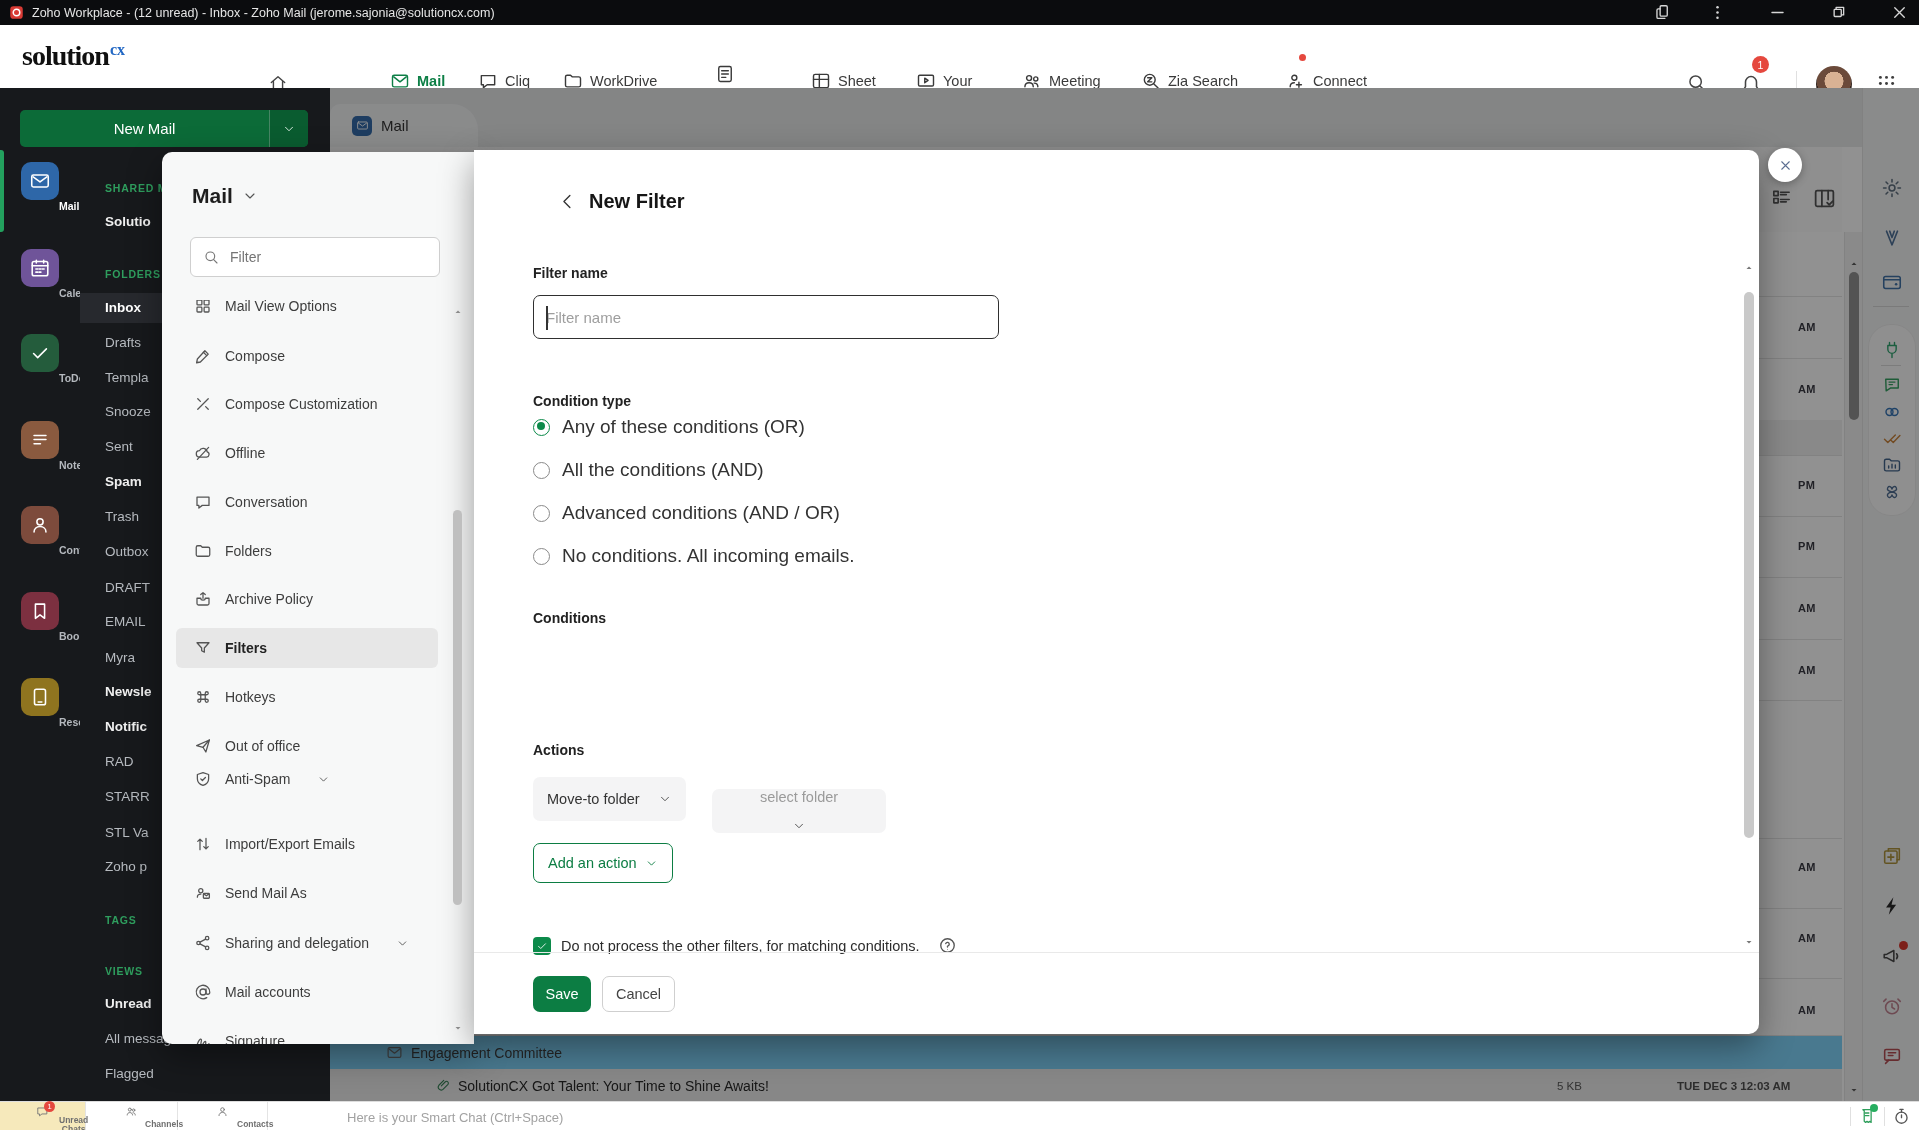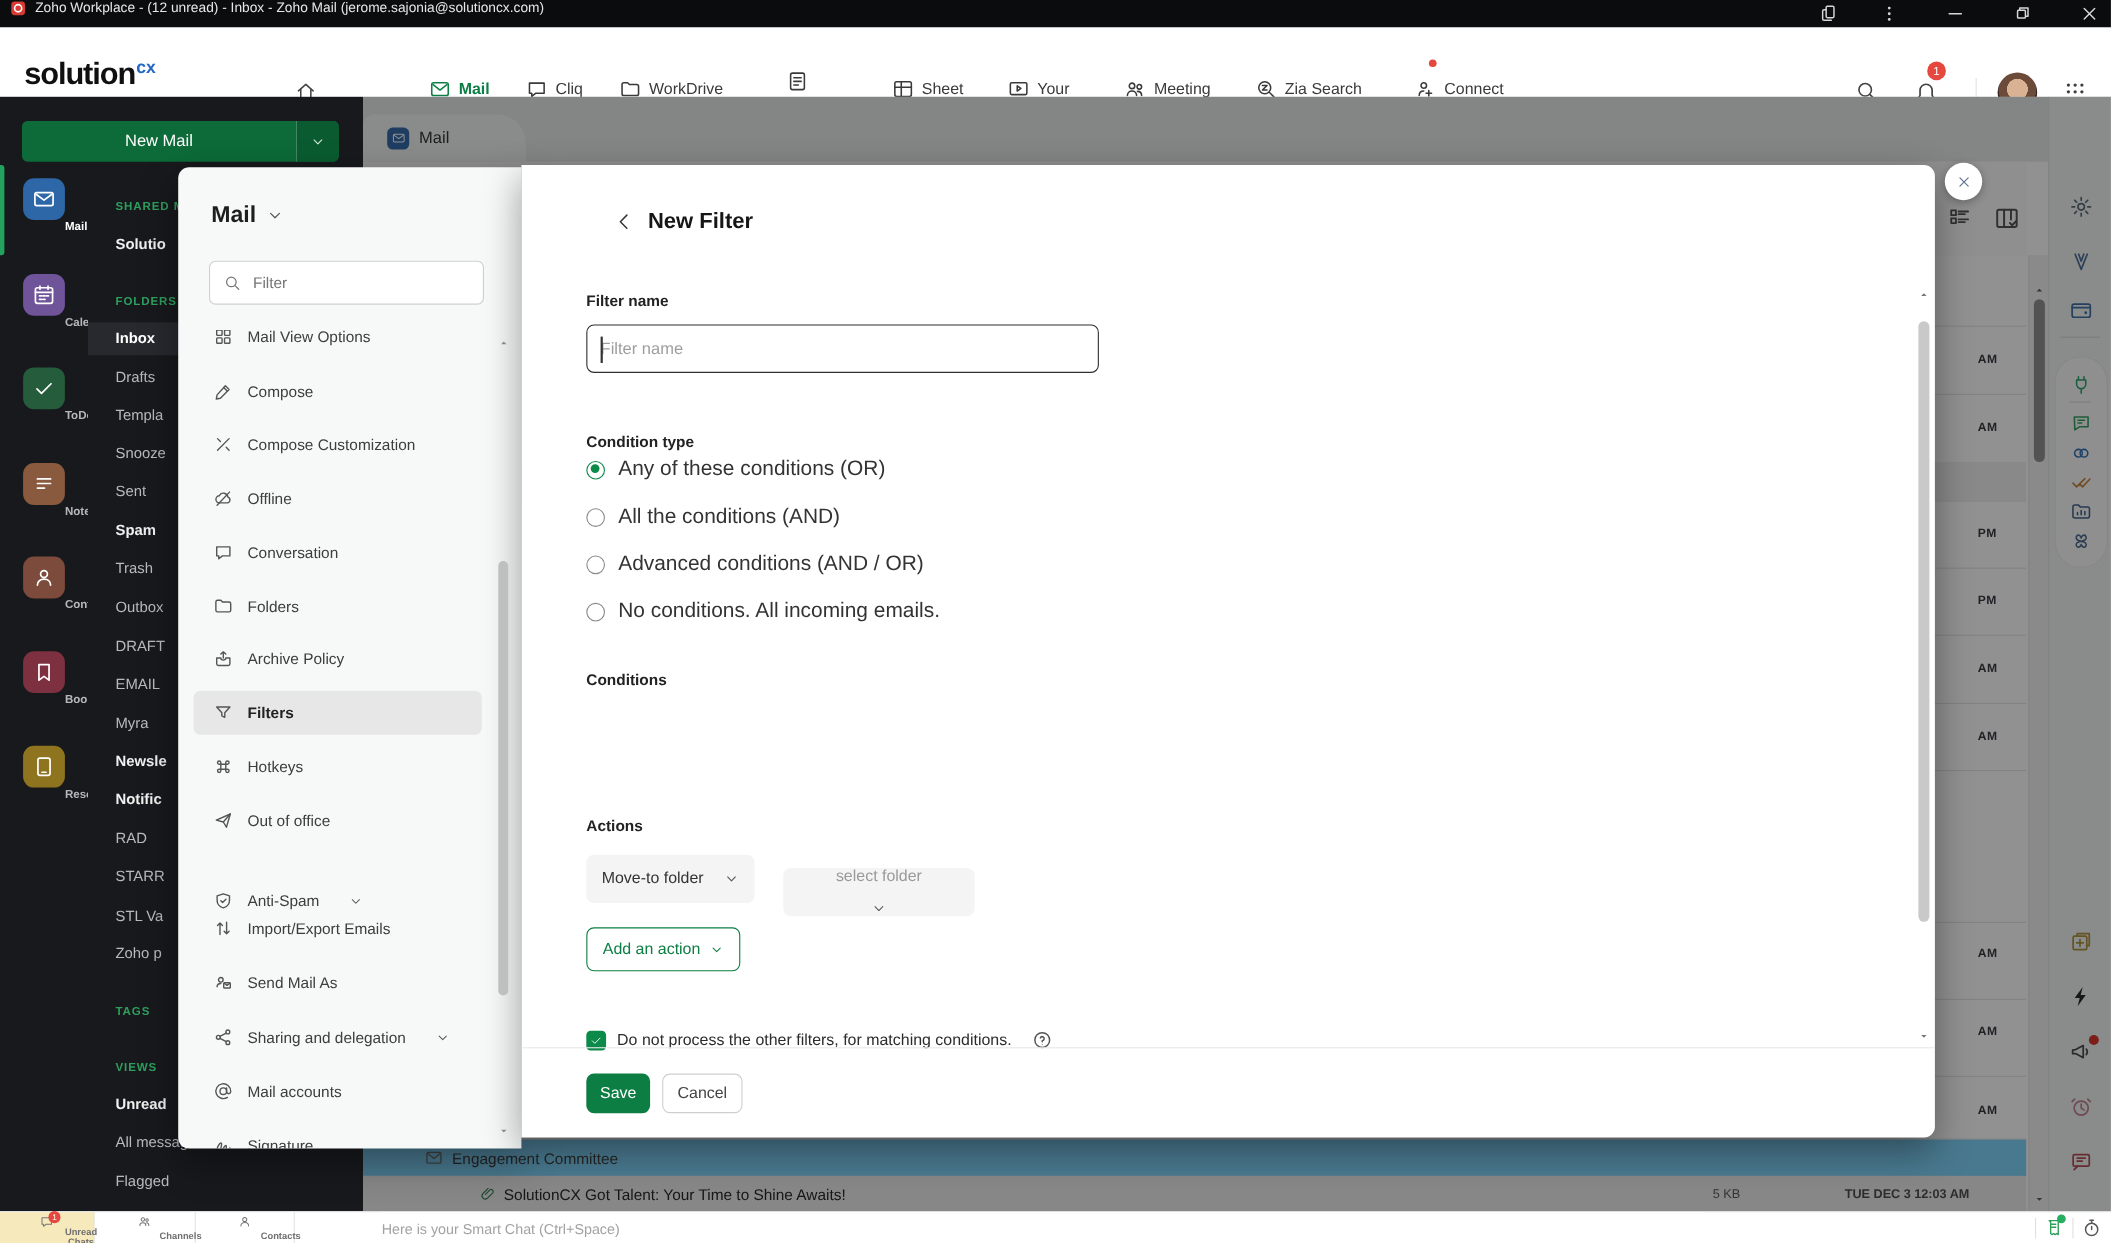--- a/index.html
+++ b/index.html
@@ -3,27 +3,27 @@
 <meta charset="utf-8">
 <style>
   html,body{margin:0;padding:0;background:#444;}
   .screen{position:relative;width:1919px;height:1130px;background:#fff;overflow:hidden;
           font-family:"Liberation Sans",sans-serif;-webkit-font-smoothing:antialiased;}
   .abs{position:absolute;}
   .ic{display:inline-flex;align-items:center;justify-content:center;flex:0 0 auto;}
   .ic svg{width:100%;height:100%;display:block;}
 
   
-  .titlebar{position:absolute;left:0;top:0;width:1919px;height:25px;background:#0b0c0e;display:flex;}
+  .titlebar{position:absolute;left:0;top:0;width:1919px;height:25px;background:#0b0c0e;display:flex;align-items:center;}
   .tb-title{color:#e6e6e6;font-size:12.5px;margin-left:8px;}
   .tb-ctl{position:absolute;top:3px;width:19px;height:19px;color:#d7d7d7;}
 
   
   .topnav{position:absolute;left:0;top:25px;width:1919px;height:63px;background:#fff;border-bottom:1px solid #ececec;}
-  .logo{position:absolute;left:22px;top:26px;font-weight:800;font-size:28px;color:#101010;letter-spacing:-1px;}
+  .logo{position:absolute;left:22px;top:15px;font-weight:800;font-size:28px;color:#101010;letter-spacing:-1px;font-family:Liberation Serif, serif;}
   .logo .sup{font-size:16px;color:#2368c4;vertical-align:super;letter-spacing:0;margin-left:1px;}
   .navitem{position:absolute;top:40px;height:34px;display:flex;align-items:center;gap:7px;
            font-size:14.5px;color:#3a3a3a;cursor:pointer;transform:translateY(-50%);}
   .navitem .ic{color:#4a4a4a;}
   .navitem.active{color:#0d7f46;font-weight:700;}
   .navitem.active .ic{color:#0d7f46;}
   .nav-underline{position:absolute;left:387px;top:84px;width:64px;height:4px;border-radius:2px;background:#0c8a4a;}
 
   
   .rail{position:absolute;left:0;top:88px;width:80px;height:1013px;background:#17191c;}
@@ -710,21 +710,21 @@
       </div>
       <div class="sp-item" style="top: 426px;">
         <span class="ic" style="width:18px;height:18px;color:#555;">
           <svg viewBox="0 0 24 24" fill="none" stroke="currentColor" stroke-width="1.7" stroke-linecap="round" stroke-linejoin="round">
             <path d="M3.5 11.5 20.5 4l-4.7 16-3.8-6.3z"></path>
             <path d="m12 13.7 8.5-9.7"></path>
           </svg>
         </span>
         <span>Out of office</span>
       </div>
-      <div class="sp-item" style="top: 499px;">
+      <div class="sp-item" style="top: 459px;">
         <span class="ic" style="width:18px;height:18px;color:#555;">
           <svg viewBox="0 0 24 24" fill="none" stroke="currentColor" stroke-width="1.7" stroke-linecap="round" stroke-linejoin="round">
             <path d="M12 3.5 19.5 6v5.5c0 4.6-3.2 7.6-7.5 9-4.3-1.4-7.5-4.4-7.5-9V6z"></path>
             <path d="m9 11.8 2.2 2.2 4-4"></path>
           </svg>
         </span>
         <span>Anti-Spam</span>
         <span class="sp-chev ic" style="width:13px;height:13px;">
           <svg viewBox="0 0 24 24" fill="none" stroke="currentColor" stroke-width="1.7" stroke-linecap="round" stroke-linejoin="round">
             <path d="m6 9 6 6 6-6"></path>

